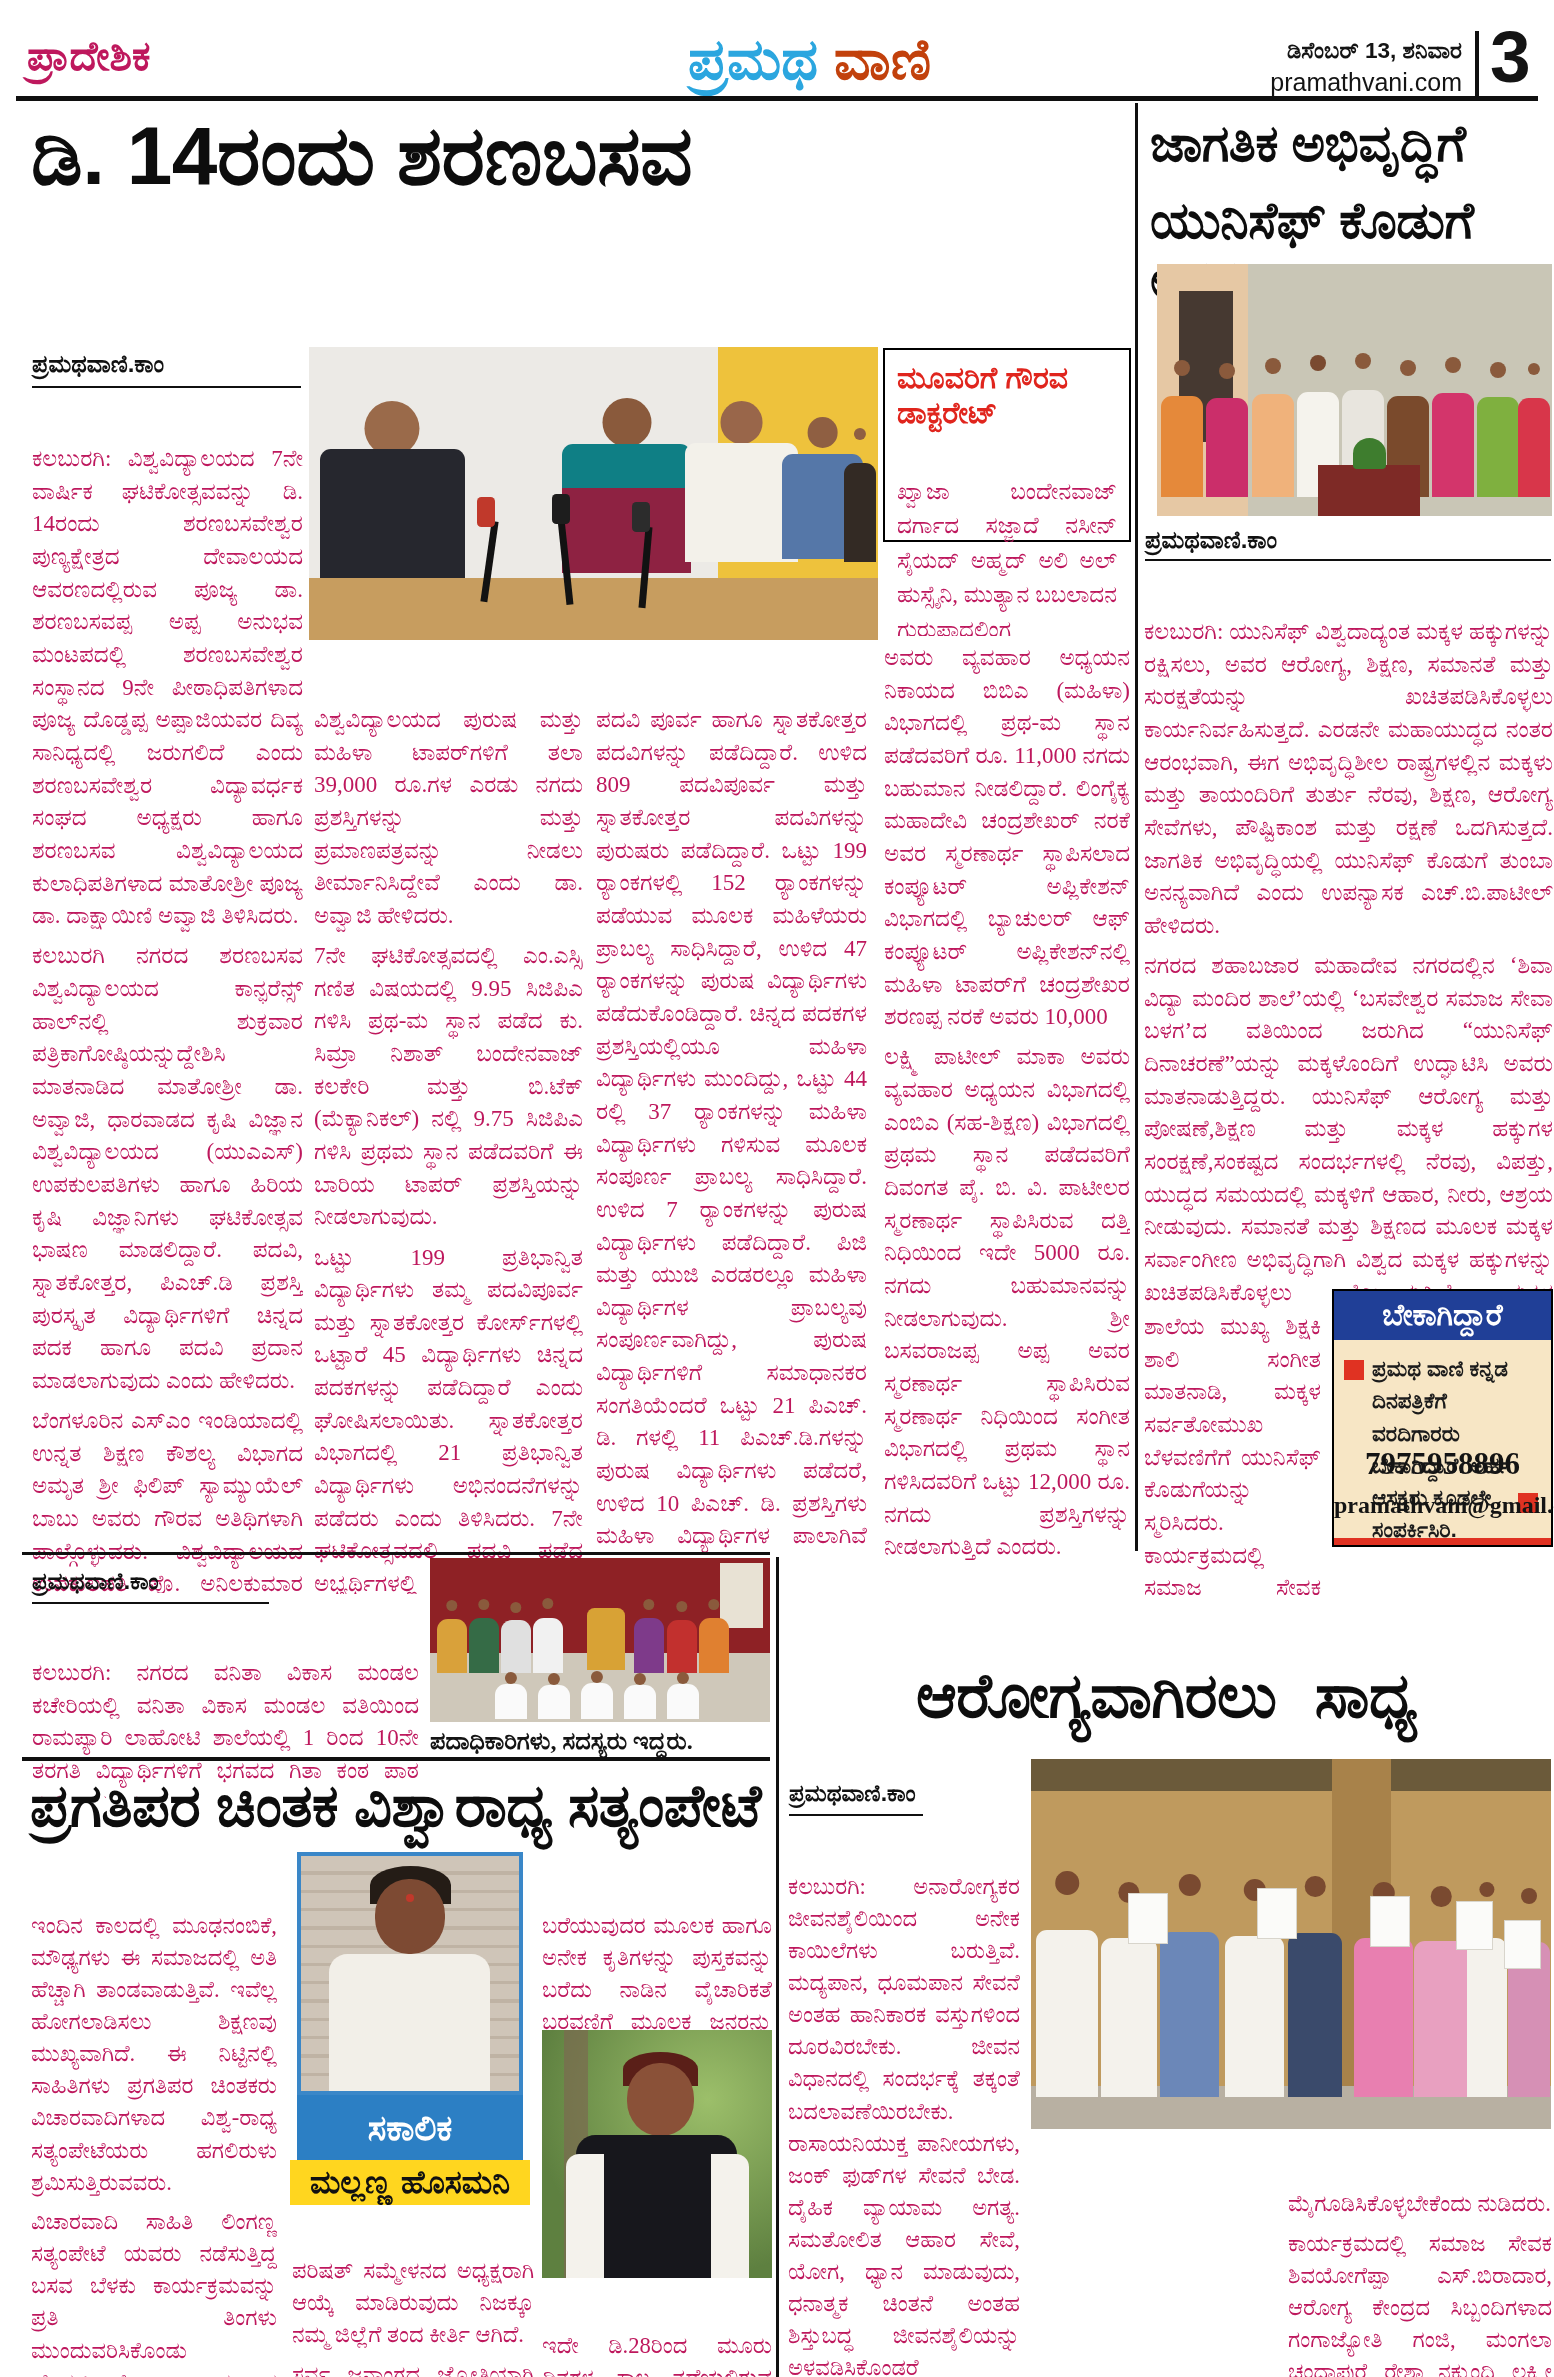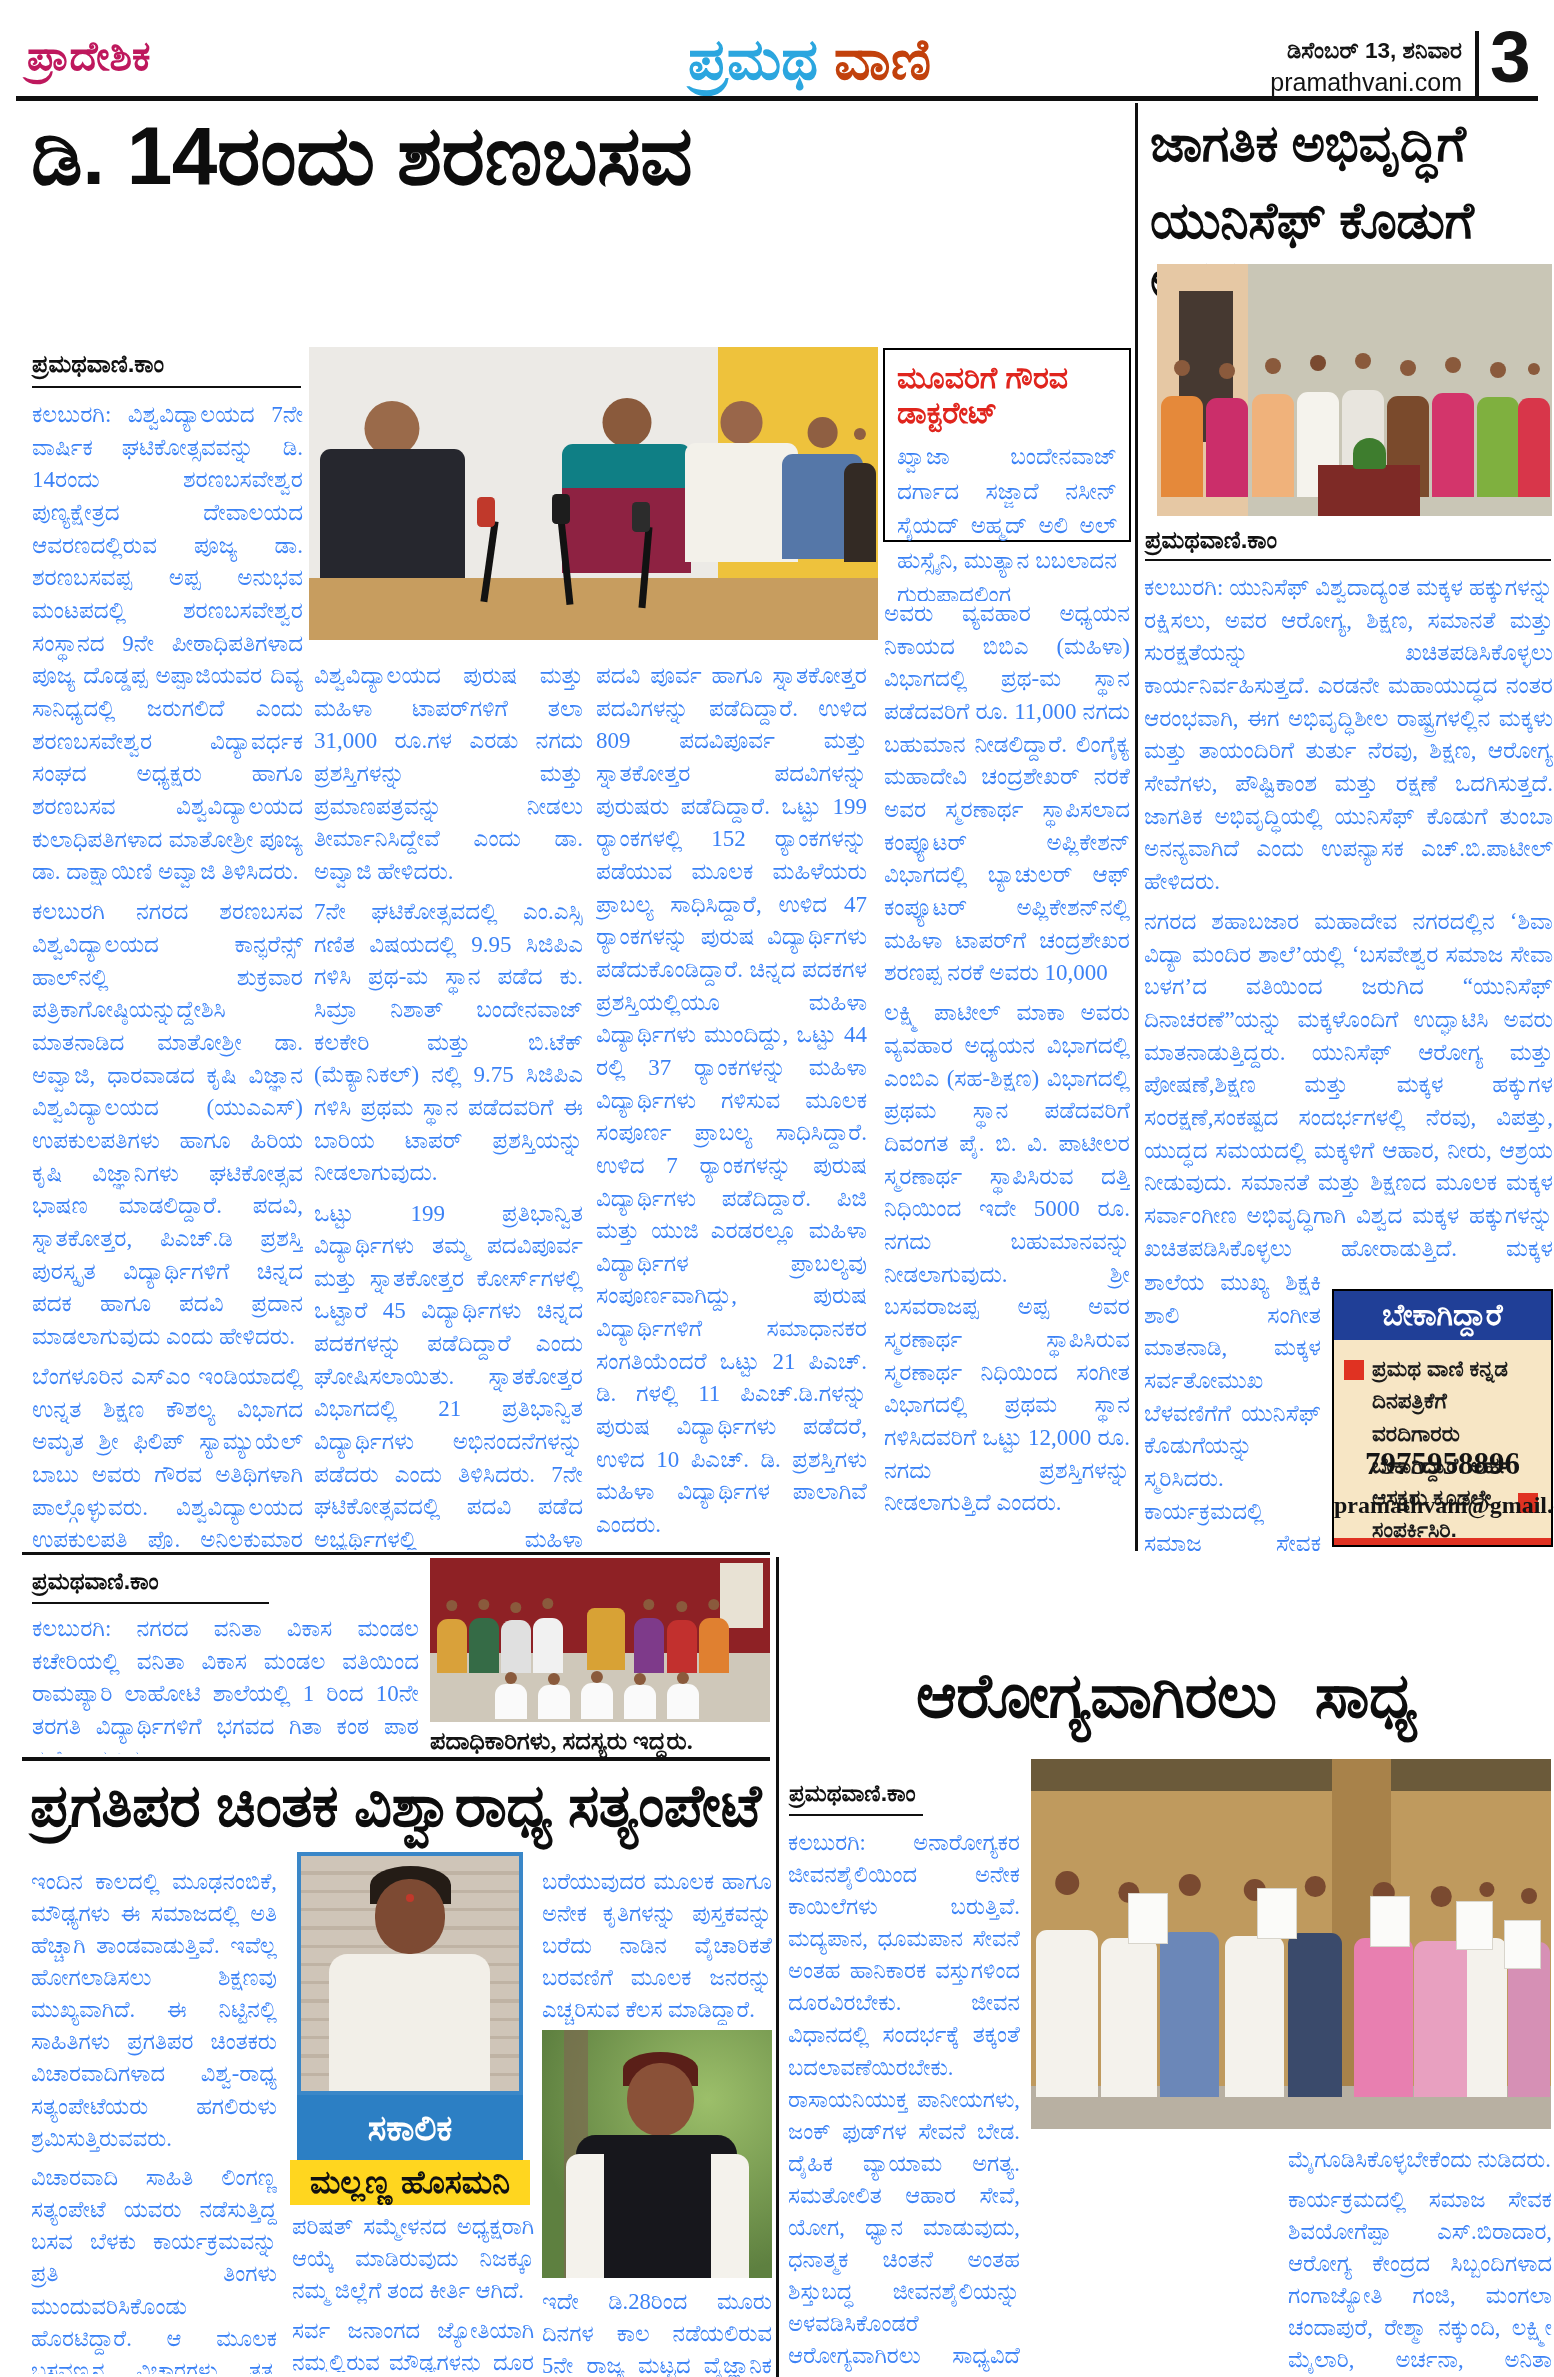--- a/index.html
+++ b/index.html
@@ -2,21 +2,21 @@
 <html style="font-size:8.6px"><head>
 <meta charset="utf-8">
 <style>
   html,body{margin:0;padding:0;background:#ffffff;}
   #page{position:relative;width:1555px;height:2377px;background:#ffffff;overflow:hidden;
         font-family:"Liberation Serif",serif;color:#141414;}
   .abs{position:absolute;}
   .hl{font-family:"Liberation Sans",sans-serif;font-weight:bold;color:#0d0d0d;letter-spacing:-0.5px;}
   .by{font-family:"Liberation Sans",sans-serif;font-weight:bold;font-size:24px;color:#111;}
   .rule{background:#101010;}
-  .t{font-size:23px;line-height:1.42;text-align:justify;color:#3b82f6;overflow:hidden;}
+  .t{font-size:23px;line-height:1.42;text-align:justify;color:#be185d;overflow:hidden;margin-top:44px;}
   .t p{margin:0 0 7.5px 0;text-indent:0;}
   .photo{overflow:hidden;}
   .prs{position:absolute;}
   .prs-head{position:absolute;top:0;left:50%;transform:translateX(-50%);width:38%;aspect-ratio:1/1;border-radius:50%;}
   .prs-torso{position:absolute;top:26%;left:0;right:0;bottom:0;border-radius:10.8px 10.8px 0 0;}
   .mic{position:absolute;background:#121212;}
   .paper{position:absolute;background:#fbfbf9;border:1.1px solid #d8d5cc;}
   .boxed{border:2.7px solid #000;box-sizing:border-box;}
 </style>
 </head>
@@ -79,21 +79,21 @@
     <div class="mic" style="left:333px;bottom:32px;width:6.5px;height:81px;transform:rotate(5deg);"></div>
     <div class="abs" style="left:323px;bottom:108px;width:18.3px;height:30px;background:#2c2c2c;border-radius:4.3px;"></div>
   </div>
 
   <div class="abs boxed" style="left:883px;top:348px;width:248px;height:194px;padding:10.8px 12px;background:#fff;">
     <div style="font-family:'Liberation Sans',sans-serif;font-weight:bold;font-size:30px;color:#e0251d;margin-bottom:9.7px;">ಮೂವರಿಗೆ ಗೌರವ ಡಾಕ್ಟರೇಟ್</div>
     <div class="t" style="font-size:23px;line-height:1.5;height:161px;">ಖ್ವಾಜಾ ಬಂದೇನವಾಜ್ ದರ್ಗಾದ ಸಜ್ಜಾದೆ ನಸೀನ್ ಸೈಯದ್ ಅಹ್ಮದ್ ಅಲಿ ಅಲ್ ಹುಸ್ಸೈನಿ, ಮುತ್ಯಾನ ಬಬಲಾದನ ಗುರುಪಾದಲಿಂಗ ಮಹಾಸ್ವಾಮಿಗಳು, ಎಚ್ ಕೆ ಇ ಸಂಸ್ಥೆ ಅಧ್ಯಕ್ಷ ಶಶೀಲ್ ಜಿ. ನಮೋಶಿ ಅವರಿಗೆ ಗೌರವ ಡಾಕ್ಟರೇಟ್ ಪದವಿ ಪ್ರದಾನ ಮಾಡಲಾಗುವುದು ಎಂದು ಅವ್ವಾಜಿ ತಿಳಿಸಿದರು.</div>
   </div>
 
   <div class="abs t" style="left:314px;top:660px;width:269px;height:890px;">
-    <p>ವಿಶ್ವವಿದ್ಯಾಲಯದ ಪುರುಷ ಮತ್ತು ಮಹಿಳಾ ಟಾಪರ್‌ಗಳಿಗೆ ತಲಾ 31,000 ರೂ.ಗಳ ಎರಡು ನಗದು ಪ್ರಶಸ್ತಿಗಳನ್ನು ಮತ್ತು ಪ್ರಮಾಣಪತ್ರವನ್ನು ನೀಡಲು ತೀರ್ಮಾನಿಸಿದ್ದೇವೆ ಎಂದು ಡಾ. ಅವ್ವಾಜಿ ಹೇಳಿದರು.</p>
+    <p>ವಿಶ್ವವಿದ್ಯಾಲಯದ ಪುರುಷ ಮತ್ತು ಮಹಿಳಾ ಟಾಪರ್‌ಗಳಿಗೆ ತಲಾ 39,000 ರೂ.ಗಳ ಎರಡು ನಗದು ಪ್ರಶಸ್ತಿಗಳನ್ನು ಮತ್ತು ಪ್ರಮಾಣಪತ್ರವನ್ನು ನೀಡಲು ತೀರ್ಮಾನಿಸಿದ್ದೇವೆ ಎಂದು ಡಾ. ಅವ್ವಾಜಿ ಹೇಳಿದರು.</p>
     <p>7ನೇ ಘಟಿಕೋತ್ಸವದಲ್ಲಿ ಎಂ.ಎಸ್ಸಿ ಗಣಿತ ವಿಷಯದಲ್ಲಿ 9.95 ಸಿಜಿಪಿಎ ಗಳಿಸಿ ಪ್ರಥ-ಮ ಸ್ಥಾನ ಪಡೆದ ಕು. ಸಿಮ್ರಾ ನಿಶಾತ್ ಬಂದೇನವಾಜ್ ಕಲಕೇರಿ ಮತ್ತು ಬಿ.ಟೆಕ್ (ಮೆಕ್ಯಾನಿಕಲ್) ನಲ್ಲಿ 9.75 ಸಿಜಿಪಿಎ ಗಳಿಸಿ ಪ್ರಥಮ ಸ್ಥಾನ ಪಡೆದವರಿಗೆ ಈ ಬಾರಿಯ ಟಾಪರ್ ಪ್ರಶಸ್ತಿಯನ್ನು ನೀಡಲಾಗುವುದು.</p>
     <p>ಒಟ್ಟು 199 ಪ್ರತಿಭಾನ್ವಿತ ವಿದ್ಯಾರ್ಥಿಗಳು ತಮ್ಮ ಪದವಿಪೂರ್ವ ಮತ್ತು ಸ್ನಾತಕೋತ್ತರ ಕೋರ್ಸ್‌ಗಳಲ್ಲಿ ಒಟ್ಟಾರೆ 45 ವಿದ್ಯಾರ್ಥಿಗಳು ಚಿನ್ನದ ಪದಕಗಳನ್ನು ಪಡೆದಿದ್ದಾರೆ ಎಂದು ಘೋಷಿಸಲಾಯಿತು. ಸ್ನಾತಕೋತ್ತರ ವಿಭಾಗದಲ್ಲಿ 21 ಪ್ರತಿಭಾನ್ವಿತ ವಿದ್ಯಾರ್ಥಿಗಳು ಅಭಿನಂದನೆಗಳನ್ನು ಪಡೆದರು ಎಂದು ತಿಳಿಸಿದರು. 7ನೇ ಘಟಿಕೋತ್ಸವದಲ್ಲಿ ಪದವಿ ಪಡೆದ ಅಭ್ಯರ್ಥಿಗಳಲ್ಲಿ ಮಹಿಳಾ ವಿದ್ಯಾರ್ಥಿಗಳದ್ದೇ ಮೇಲುಗೈ ಎಂದರು.</p>
 
   </div>
   <div class="abs t" style="left:596px;top:660px;width:271px;height:890px;">
     <p>ಪದವಿ ಪೂರ್ವ ಹಾಗೂ ಸ್ನಾತಕೋತ್ತರ ಪದವಿಗಳನ್ನು ಪಡೆದಿದ್ದಾರೆ. ಉಳಿದ 809 ಪದವಿಪೂರ್ವ ಮತ್ತು ಸ್ನಾತಕೋತ್ತರ ಪದವಿಗಳನ್ನು ಪುರುಷರು ಪಡೆದಿದ್ದಾರೆ. ಒಟ್ಟು 199 ರ‍್ಯಾಂಕಗಳಲ್ಲಿ 152 ರ‍್ಯಾಂಕಗಳನ್ನು ಪಡೆಯುವ ಮೂಲಕ ಮಹಿಳೆಯರು ಪ್ರಾಬಲ್ಯ ಸಾಧಿಸಿದ್ದಾರೆ, ಉಳಿದ 47 ರ‍್ಯಾಂಕಗಳನ್ನು ಪುರುಷ ವಿದ್ಯಾರ್ಥಿಗಳು ಪಡೆದುಕೊಂಡಿದ್ದಾರೆ. ಚಿನ್ನದ ಪದಕಗಳ ಪ್ರಶಸ್ತಿಯಲ್ಲಿಯೂ ಮಹಿಳಾ ವಿದ್ಯಾರ್ಥಿಗಳು ಮುಂದಿದ್ದು, ಒಟ್ಟು 44 ರಲ್ಲಿ 37 ರ‍್ಯಾಂಕಗಳನ್ನು ಮಹಿಳಾ ವಿದ್ಯಾರ್ಥಿಗಳು ಗಳಿಸುವ ಮೂಲಕ ಸಂಪೂರ್ಣ ಪ್ರಾಬಲ್ಯ ಸಾಧಿಸಿದ್ದಾರೆ. ಉಳಿದ 7 ರ‍್ಯಾಂಕಗಳನ್ನು ಪುರುಷ ವಿದ್ಯಾರ್ಥಿಗಳು ಪಡೆದಿದ್ದಾರೆ. ಪಿಜಿ ಮತ್ತು ಯುಜಿ ಎರಡರಲ್ಲೂ ಮಹಿಳಾ ವಿದ್ಯಾರ್ಥಿಗಳ ಪ್ರಾಬಲ್ಯವು ಸಂಪೂರ್ಣವಾಗಿದ್ದು, ಪುರುಷ ವಿದ್ಯಾರ್ಥಿಗಳಿಗೆ ಸಮಾಧಾನಕರ ಸಂಗತಿಯೆಂದರೆ ಒಟ್ಟು 21 ಪಿಎಚ್. ಡಿ. ಗಳಲ್ಲಿ 11 ಪಿಎಚ್.ಡಿ.ಗಳನ್ನು ಪುರುಷ ವಿದ್ಯಾರ್ಥಿಗಳು ಪಡೆದರೆ, ಉಳಿದ 10 ಪಿಎಚ್. ಡಿ. ಪ್ರಶಸ್ತಿಗಳು ಮಹಿಳಾ ವಿದ್ಯಾರ್ಥಿಗಳ ಪಾಲಾಗಿವೆ ಎಂದರು.</p>
 
   </div>
   <div class="abs t" style="left:884px;top:598px;width:246px;height:951px;">
     <p>ಅವರು ವ್ಯವಹಾರ ಅಧ್ಯಯನ ನಿಕಾಯದ ಬಿಬಿಎ (ಮಹಿಳಾ) ವಿಭಾಗದಲ್ಲಿ ಪ್ರಥ-ಮ ಸ್ಥಾನ ಪಡೆದವರಿಗೆ ರೂ. 11,000 ನಗದು ಬಹುಮಾನ ನೀಡಲಿದ್ದಾರೆ. ಲಿಂಗೈಕ್ಯ ಮಹಾದೇವಿ ಚಂದ್ರಶೇಖರ್ ನರಕೆ ಅವರ ಸ್ಮರಣಾರ್ಥ ಸ್ಥಾಪಿಸಲಾದ ಕಂಪ್ಯೂಟರ್ ಅಪ್ಲಿಕೇಶನ್ ವಿಭಾಗದಲ್ಲಿ ಬ್ಯಾಚುಲರ್ ಆಫ್ ಕಂಪ್ಯೂಟರ್ ಅಪ್ಲಿಕೇಶನ್‌ನಲ್ಲಿ ಮಹಿಳಾ ಟಾಪರ್‌ಗೆ ಚಂದ್ರಶೇಖರ ಶರಣಪ್ಪ ನರಕೆ ಅವರು 10,000</p>

